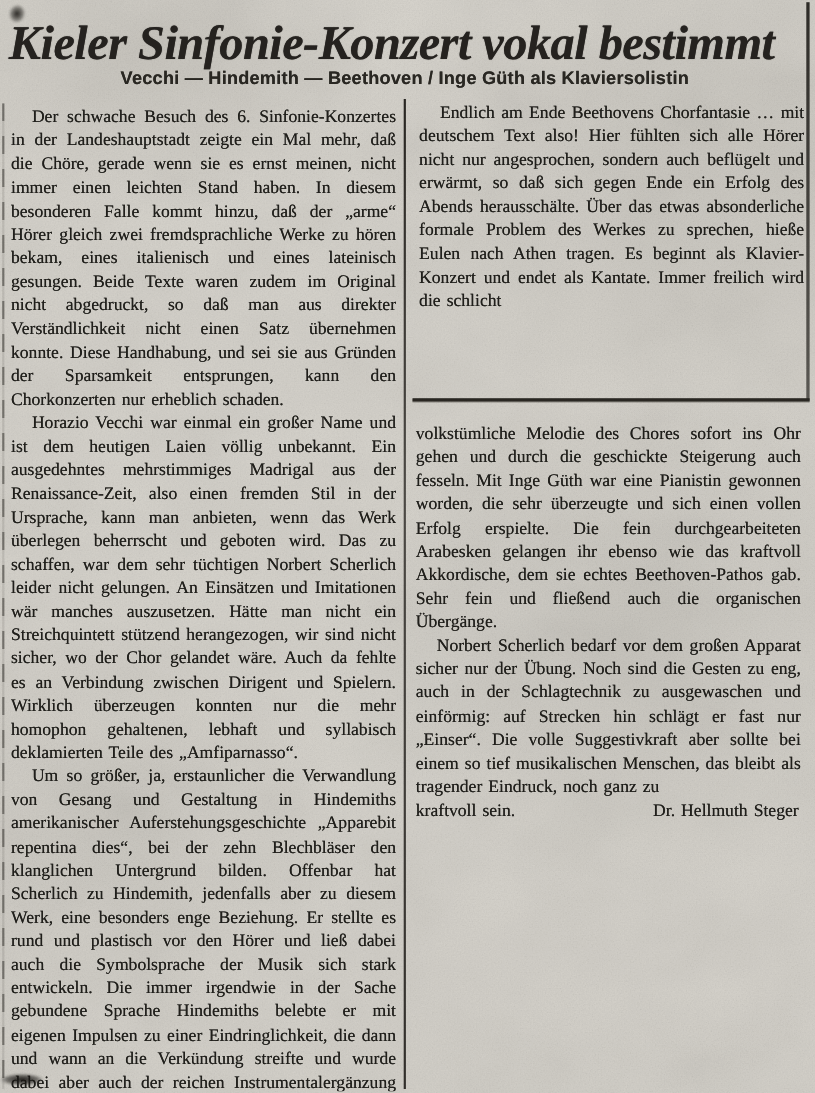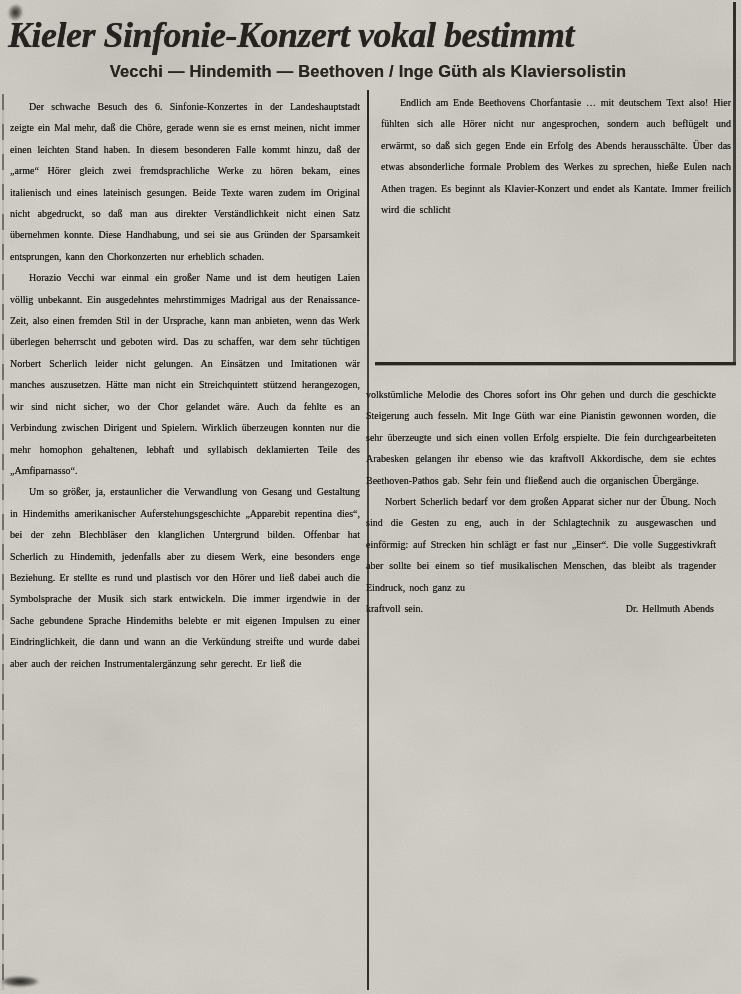--- a/index.html
+++ b/index.html
@@ -15,21 +15,21 @@
       radial-gradient(380px 300px at 12% 75%, rgba(118,115,108,0.10), rgba(118,115,108,0) 60%),
       linear-gradient(180deg, #dad7d0 0%, #d6d3cc 28%, #d7d4cd 62%, #d4d1ca 100%);
     font-family: "Liberation Serif", "DejaVu Serif", serif;
     color: #21201c;
   }
   .title {
     position: absolute;
     left: 8px; top: 14px;
     width: 730px;
     margin: 0;
-    font-size: 36px;
+    font-size: 44px;
     font-weight: bold;
     font-style: italic;
     letter-spacing: -0.5px;
     white-space: nowrap;
     color: #262320;
     text-shadow: 0 0 0.7px rgba(38,35,32,0.9);
   }
   .subtitle {
     position: absolute;
     left: 0; top: 62px;
@@ -38,30 +38,30 @@
     font-family: "Liberation Sans", "DejaVu Sans", sans-serif;
     font-weight: bold;
     font-size: 16.5px;
     letter-spacing: 0.2px;
     color: #2a2823;
     text-shadow: 0 0 0.6px rgba(42,40,35,0.85);
   }
   .col {
     position: absolute;
     text-align: justify;
-    font-size: 10px;
+    font-size: 16px;
     line-height: 21.4px;
     word-spacing: 1.5px;
     text-shadow: 0 0 0.6px rgba(33,32,28,0.85);
   }
   .col p { margin: 0; }
   .col p.indent { text-indent: 19px; }
   .col-left { left: 10px; top: 96px; width: 350px; height: 896px; overflow: hidden; }
   .col-right-top { left: 381px; top: 92px; width: 350px; height: 268px; overflow: hidden; }
-  .col-right-bottom { left: 366px; top: 384px; width: 350px; height: 380px; overflow: hidden; }
+  .col-right-bottom { left: 378px; top: 384px; width: 350px; height: 380px; overflow: hidden; }
   .divider-v {
     position: absolute;
     left: 367px; top: 90px;
     width: 2px; height: 900px;
     background: linear-gradient(180deg, rgba(33,30,26,0.95), rgba(33,30,26,0.75) 40%, rgba(33,30,26,0.9));
   }
   .rule-h {
     position: absolute;
     left: 375px; top: 362px;
     width: 361px; height: 3px;
@@ -131,21 +131,21 @@
     <p class="indent">Endlich am Ende Beethovens Chorfantasie … mit deutschem Text also! Hier fühlten sich alle Hörer nicht nur angesprochen, sondern auch beflügelt und erwärmt, so daß sich gegen Ende ein Erfolg des Abends herausschälte. Über das etwas absonderliche formale Problem des Werkes zu sprechen, hieße Eulen nach Athen tragen. Es beginnt als Klavier-Konzert und endet als Kantate. Immer freilich wird die schlicht</p>
   </div>
 
   <div class="rule-h"></div>
 
   <div class="col col-right-bottom">
     <p>volkstümliche Melodie des Chores sofort ins Ohr gehen und durch die geschickte Steigerung auch fesseln. Mit Inge Güth war eine Pianistin gewonnen worden, die sehr überzeugte und sich einen vollen Erfolg erspielte. Die fein durchgearbeiteten Arabesken gelangen ihr ebenso wie das kraftvoll Akkordische, dem sie echtes Beethoven-Pathos gab. Sehr fein und fließend auch die organischen Übergänge.</p>
     <p class="indent">Norbert Scherlich bedarf vor dem großen Apparat sicher nur der Übung. Noch sind die Gesten zu eng, auch in der Schlagtechnik zu ausgewaschen und einförmig: auf Strecken hin schlägt er fast nur „Einser“. Die volle Suggestivkraft aber sollte bei einem so tief musikalischen Menschen, das bleibt als tragender Eindruck, noch ganz zu</p>
     <div class="sign-line">
       <span>kraftvoll sein.</span>
-      <span class="signature">Dr. Hellmuth Abends</span>
+      <span class="signature">Dr. Hellmuth Steger</span>
     </div>
   </div>
 
   <div class="smudge smudge-bl"></div>
 
   <svg class="grain" width="741" height="994" viewBox="0 0 741 994" aria-hidden="true">
     <filter id="grainFine">
       <feTurbulence type="fractalNoise" baseFrequency="0.75" numOctaves="2" seed="11" stitchTiles="stitch"></feTurbulence>
       <feColorMatrix type="saturate" values="0"></feColorMatrix>
     </filter>

